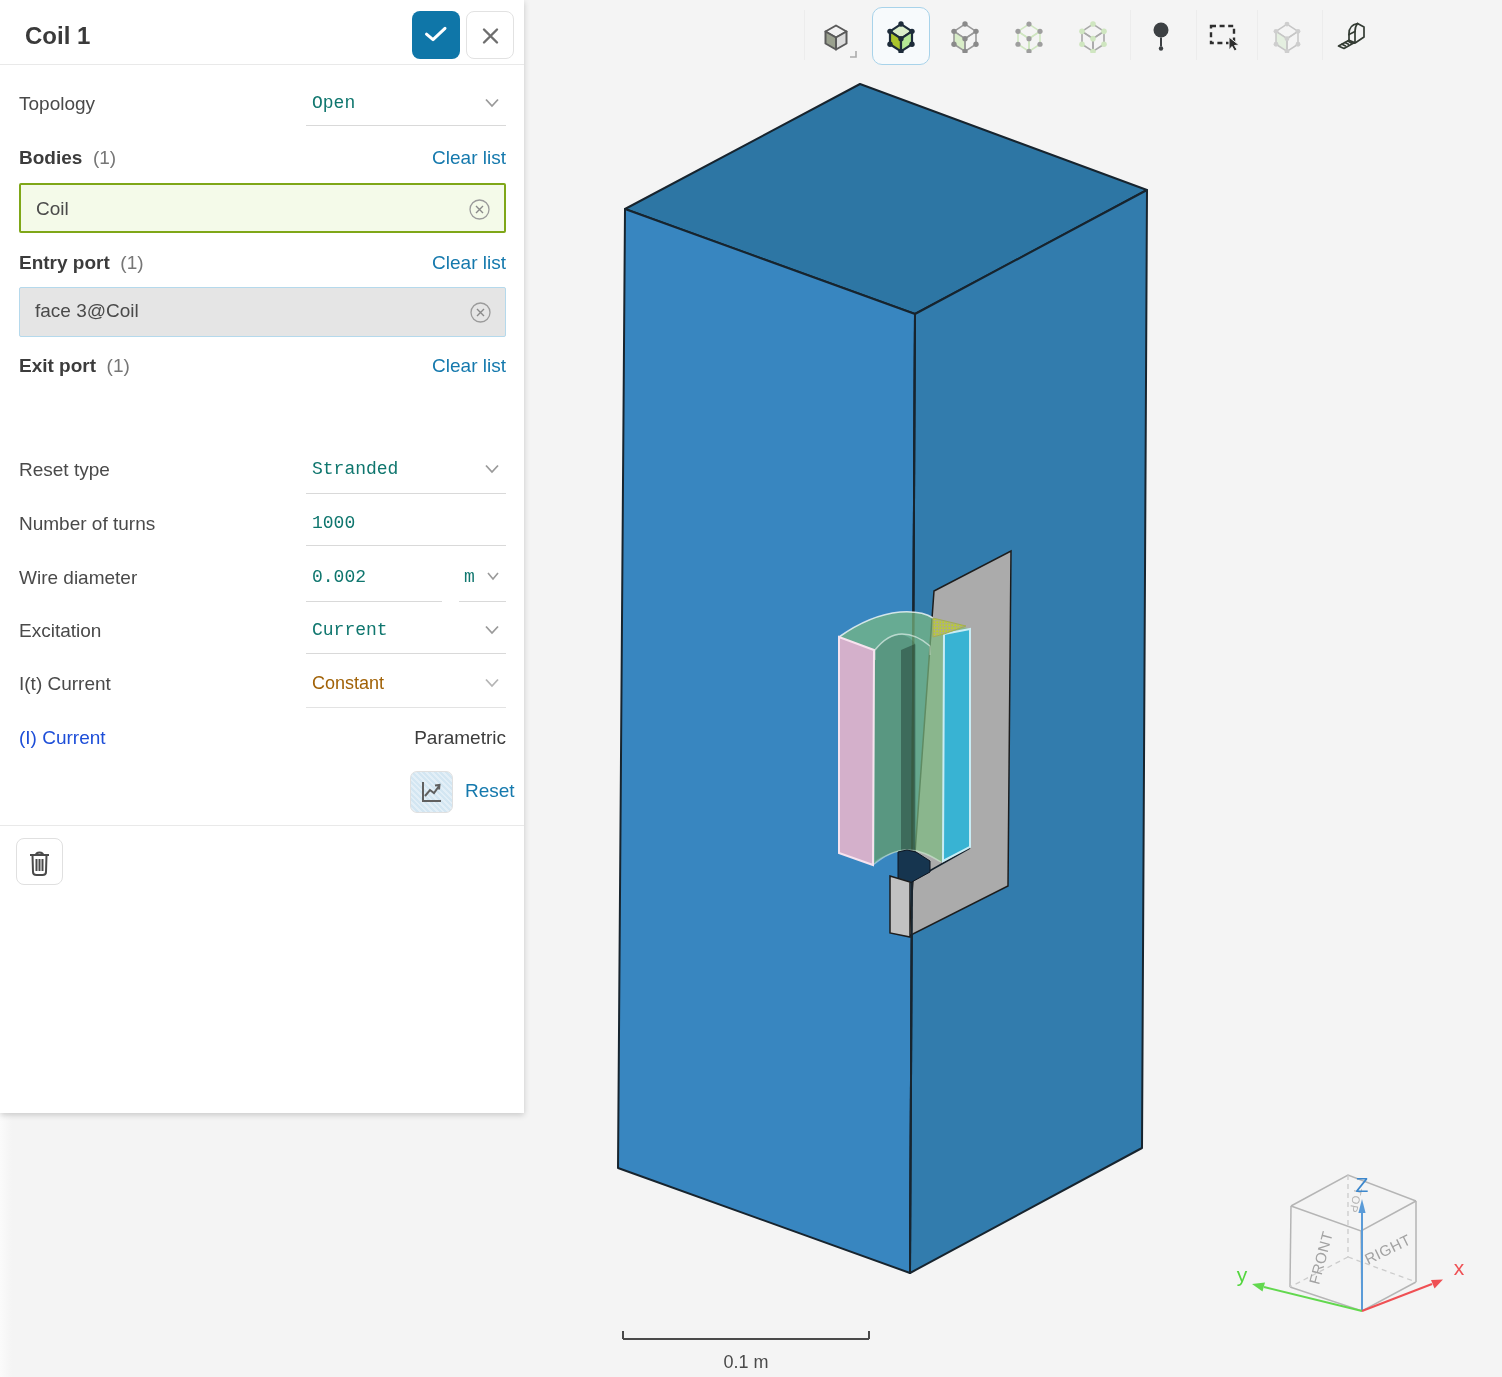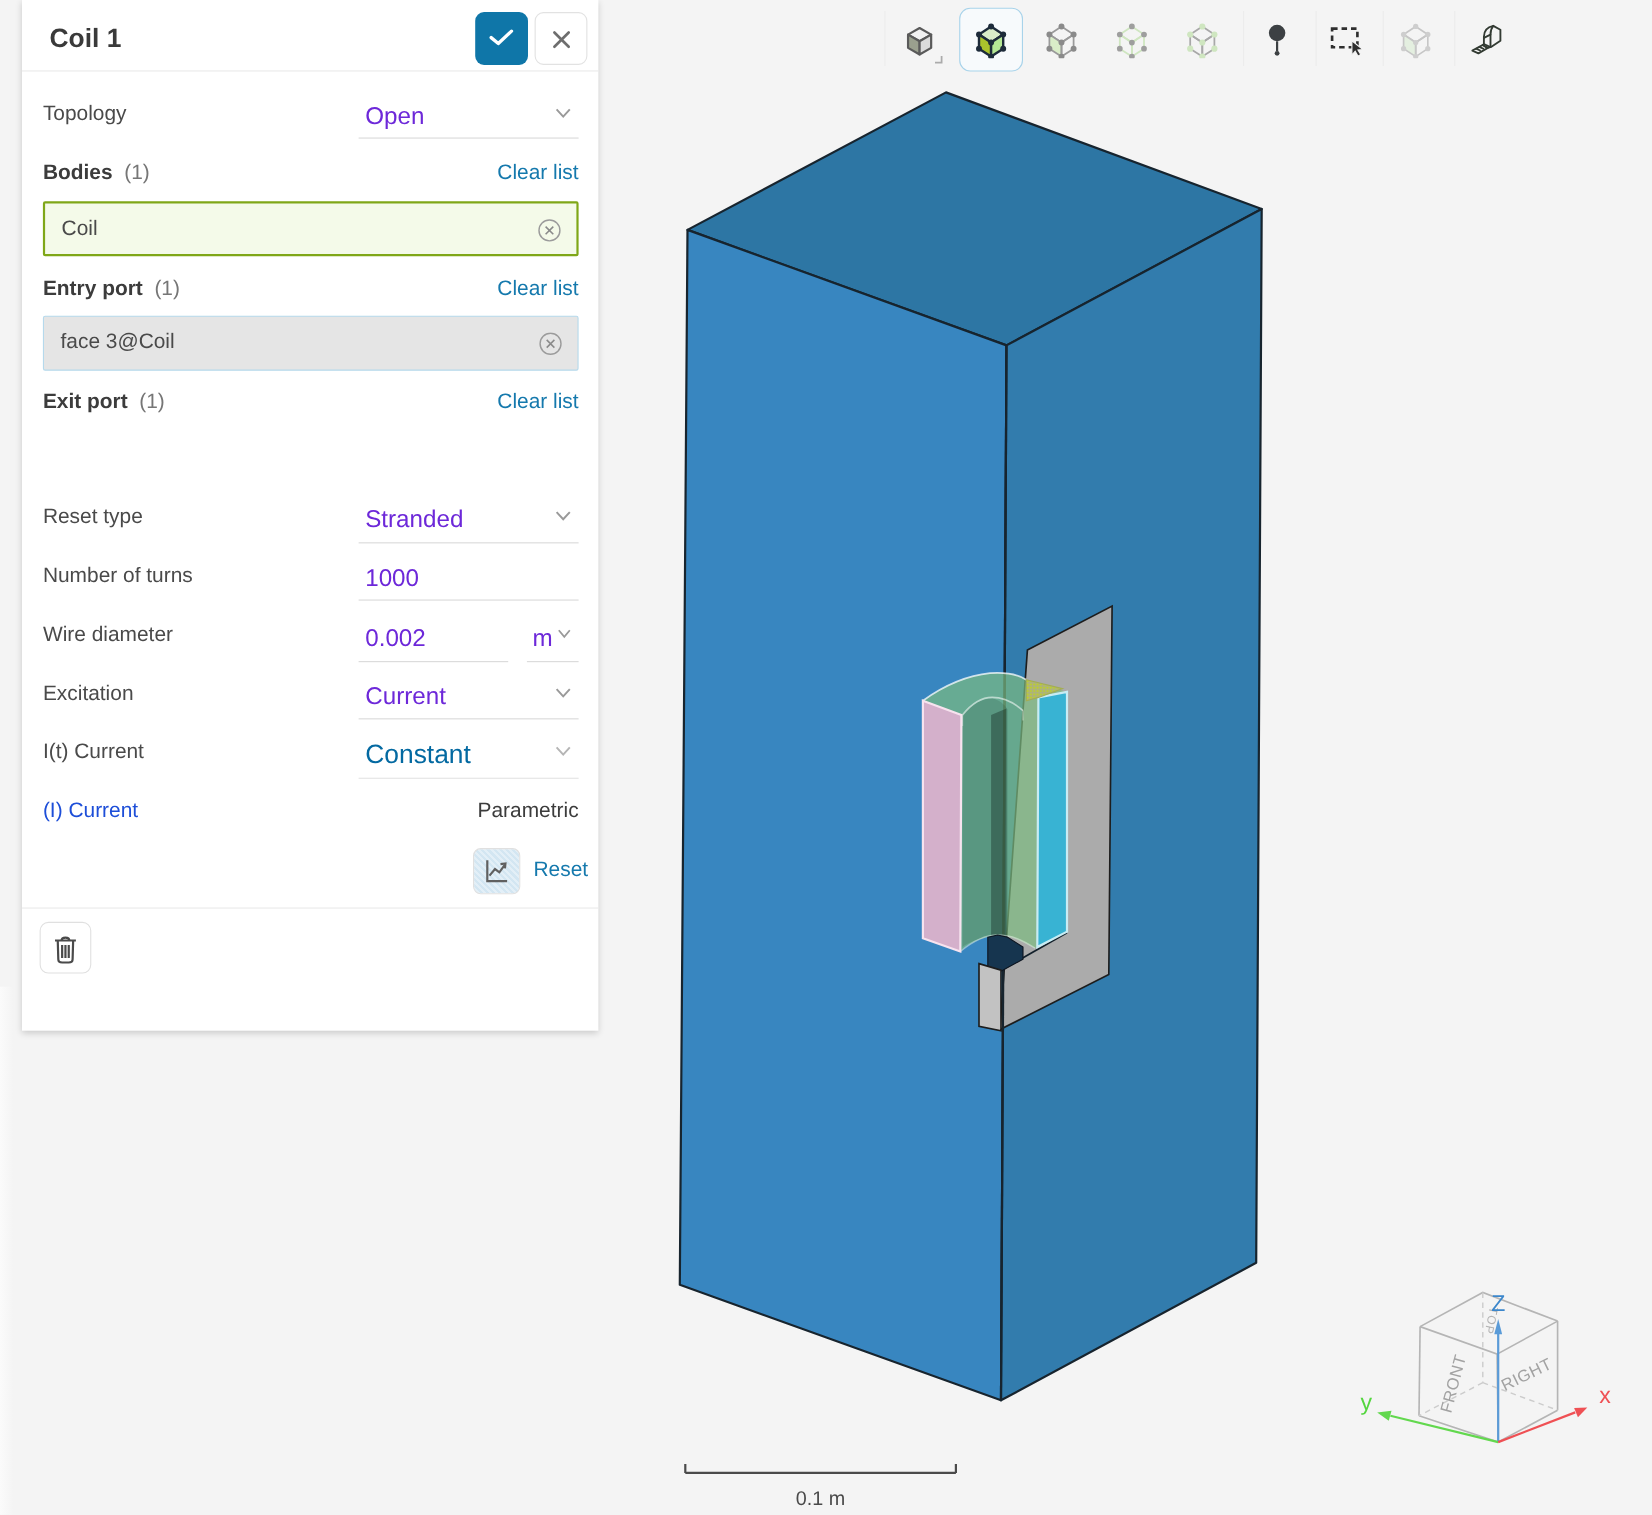--- a/index.html
+++ b/index.html
@@ -1,24 +1,24 @@
 <!DOCTYPE html>
 <html><head>
 <meta charset="utf-8">
 <style>
   * { margin:0; padding:0; box-sizing:border-box; }
   html,body { width:1502px; height:1377px; overflow:hidden; background:#f4f4f4; font-family:"Liberation Sans", sans-serif; }
   .vp { position:absolute; left:0; top:0; width:1502px; height:1377px; }
-  .panel { position:absolute; left:0; top:0; width:524px; height:937px; background:#ffffff; box-shadow:0 2px 6px rgba(0,0,0,0.18); z-index:10;margin-left:20px; }
+  .panel { position:absolute; left:0; top:0; width:524px; height:1113px; background:#ffffff; box-shadow:0 2px 6px rgba(0,0,0,0.18); z-index:10; }
   .abs { position:absolute; }
   .lbl { font-size:19px; color:#4a4a4a; }
   .blbl { font-size:19px; font-weight:bold; color:#3c3c3c; }
   .cnt { font-size:19px; color:#767676; }
   .link { font-size:19px; color:#1579ad; }
-  .val { font-size:22px; color:#6d28d9; }
+  .val { font-size:18px; color:#0f766e;font-family:Liberation Mono, monospace; }
   .uline { position:absolute; height:1px; background:#d9d9d9; }
   .inp { position:absolute; left:19px; width:487px; height:50px; border-radius:2px; background:#e5e5e5; }
   .inp .t { position:absolute; left:15px; top:12px; font-size:19px; color:#4a4a4a; }
   .clr { position:absolute; right:14px; top:14px; width:21px; height:21px; }
 </style>
 </head>
 <body>
 
 <svg class="vp" width="1502" height="1377" viewBox="0 0 1502 1377">
 
@@ -263,21 +263,21 @@
   <div class="uline" style="left:459px; top:601px; width:47px;"></div>
 
   <div class="abs lbl" style="left:19px; top:620px;">Excitation</div>
   <div class="abs val" style="left:312px; top:620px;">Current</div>
   <svg class="abs" style="left:484px; top:624px;" width="16" height="12" viewBox="0 0 16 12">
       <path d="M2 2.5 L8 9 L14 2.5" fill="none" stroke="#9a9a9a" stroke-width="1.8"></path>
     </svg>
   <div class="uline" style="left:306px; top:653px; width:200px;"></div>
 
   <div class="abs lbl" style="left:19px; top:673px;">I(t) Current</div>
-  <div class="abs" style="left:312px; top:673px; font-size:24px; color:#0369a1;">Constant</div>
+  <div class="abs" style="left:312px; top:673px; font-size:18px; color:#a16207;">Constant</div>
   <svg class="abs" style="left:484px; top:677px;" width="16" height="12" viewBox="0 0 16 12">
       <path d="M2 2.5 L8 9 L14 2.5" fill="none" stroke="#b5b5b5" stroke-width="1.8"></path>
     </svg>
   <div class="uline" style="left:306px; top:707px; width:200px; background:#e3e3e3;"></div>
 
   <div class="abs lbl" style="left:19px; top:727px; color:#1d4ed8;">(I) Current</div>
   <div class="abs" style="left:306px; top:727px; width:200px; font-size:19px; color:#3c3c3c; text-align:right;">Parametric</div>
 
   <div class="abs" style="left:410px; top:771px; width:43px; height:42px; background:repeating-linear-gradient(45deg,#d3e6f2 0 2px,#e3eff7 2px 4px); border:1px solid #e0e0e0; border-radius:7px;">
     <svg width="41" height="40" viewBox="0 0 41 40">

